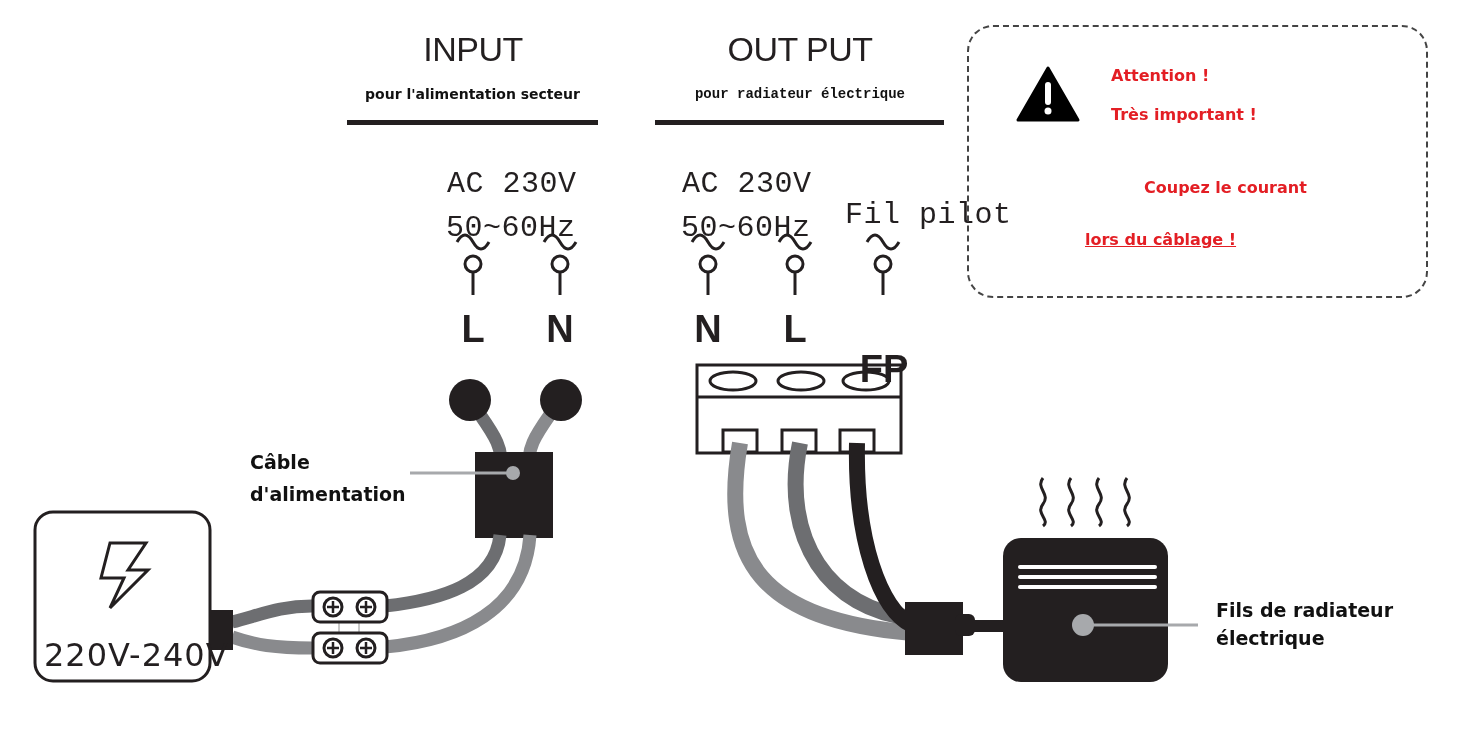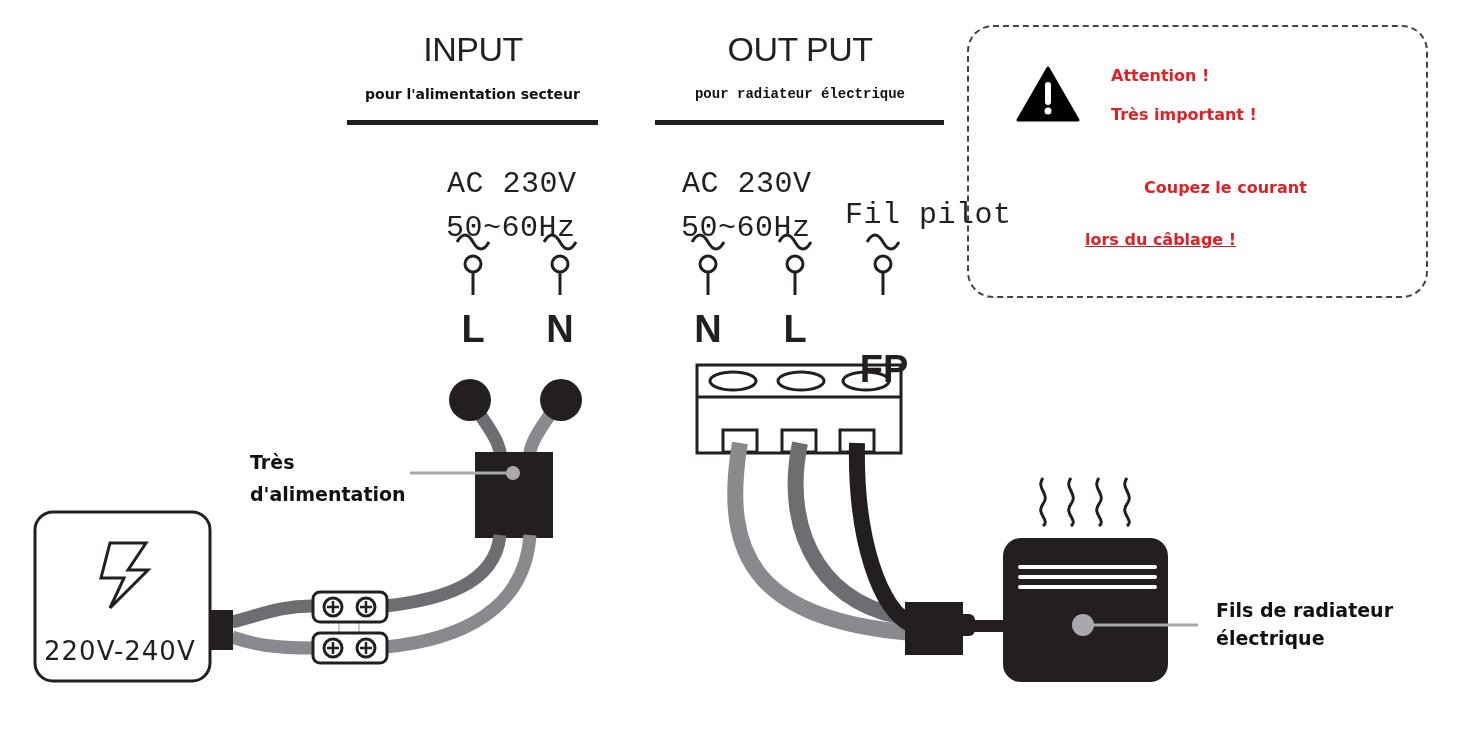--- a/index.html
+++ b/index.html
@@ -6,21 +6,21 @@
   body { width: 1457px; height: 733px; position: relative; overflow: hidden; font-family: "Liberation Sans", sans-serif; color: #231f20; }
   .abs { position: absolute; }
   .hdr-title { font-family: "Liberation Sans", sans-serif; font-size: 34px; color: #231f20; text-align: center; letter-spacing: -0.5px; }
   .hdr-sub { font-family: "DejaVu Sans", sans-serif; font-size: 14px; font-weight: bold; color: #111; text-align: center; white-space: nowrap; }
   .hdr-rule { height: 5px; background: #231f20; }
   .spec { font-family: Liberation Mono, monospace; font-size: 30px; color: #231f20; white-space: nowrap; letter-spacing: 0.5px; margin-top: 27px; }
   .term-letter { font-family: "Liberation Sans", sans-serif; font-weight: bold; font-size: 38px; color: #231f20; text-align: center; width: 80px; }
   .warn-box { border: 2px dashed #444; border-radius: 26px; box-sizing: border-box; }
   .warn-text { font-family: "DejaVu Sans", sans-serif; font-weight: bold; font-size: 16px; color: #e31e24; line-height: 39px; white-space: nowrap; }
   .label { font-family: "DejaVu Sans", sans-serif; font-weight: bold; font-size: 19px; color: #111; line-height: 32px; white-space: nowrap; }
-  .volt { font-family: "DejaVu Sans", sans-serif; font-size: 26px; color: #231f20; white-space: nowrap; letter-spacing: 1px; }
+  .volt { font-family: "DejaVu Sans", sans-serif; font-size: 32px; color: #231f20; white-space: nowrap; letter-spacing: 1px; }
   svg { position: absolute; left: 0; top: 0; }
 </style>
 </head>
 <body>
 
 <svg width="1457" height="733" viewBox="0 0 1457 733">
 
   <g fill="none" stroke="#231f20" stroke-width="3">
     <path d="M457,242 q8,-14 16,0 t16,0"></path>
     <circle cx="473" cy="264" r="8"></circle>
@@ -155,19 +155,19 @@
 <div class="abs term-letter" style="left:668px; top:308px;">N</div>
 <div class="abs term-letter" style="left:755px; top:308px;">L</div>
 <div class="abs term-letter" style="left:844px; top:308px;margin-top:40px;">FP</div>
 
 <div class="abs warn-box" style="left:967px; top:25px; width:461px; height:273px;"></div>
 <div class="abs warn-text" style="left:1111px; top:56px;">Attention !</div>
 <div class="abs warn-text" style="left:1111px; top:95px;">Très important !</div>
 <div class="abs warn-text" style="left:1144px; top:168px;">Coupez le courant</div>
 <div class="abs warn-text" style="left:1085px; top:220px;text-decoration:underline;">lors du câblage !</div>
 
-<div class="abs label" style="left:250px; top:446px;">Très</div>
+<div class="abs label" style="left:250px; top:446px;">Câble</div>
 <div class="abs label" style="left:250px; top:478px;">d'alimentation</div>
 
 <div class="abs label" style="left:1216px; top:594px;">Fils de radiateur</div>
 <div class="abs label" style="left:1216px; top:622px;">électrique</div>
 
 <div class="abs volt" style="left:44px; top:636px;">220V-240V</div>
 
 </body></html>

